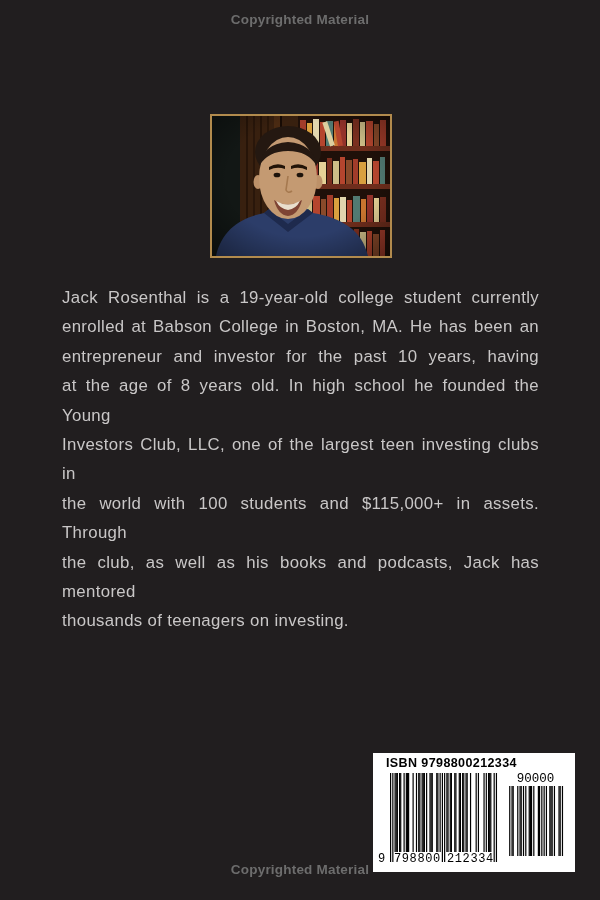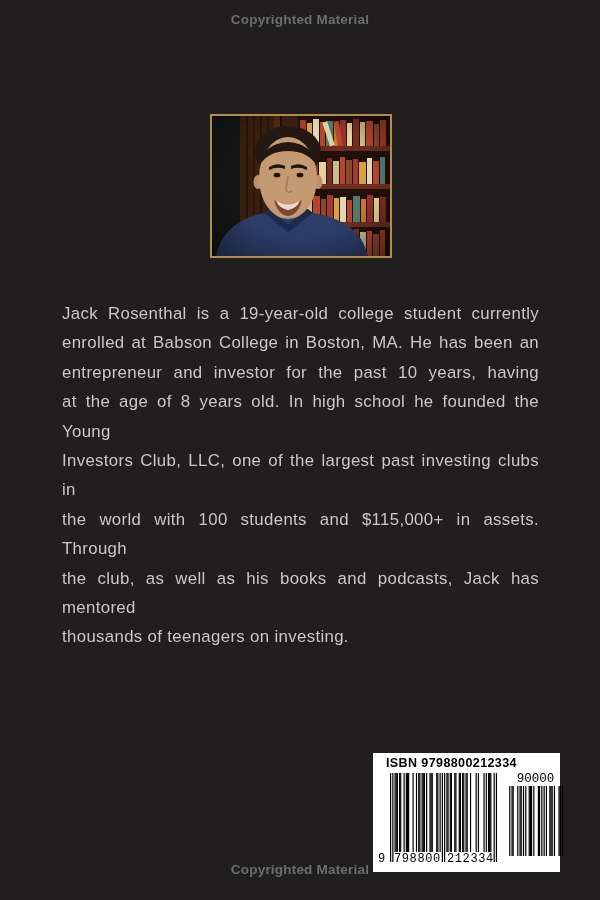--- a/index.html
+++ b/index.html
@@ -27,28 +27,28 @@
   
   .photo{
     position:absolute;left:210px;top:114px;width:182px;height:144px;
     border:2px solid var(--photo-border);box-sizing:border-box;background:#1a120c;
   }
   .photo svg{display:block;}
 
   
   .bio{
     position:absolute;left:62px;top:283px;width:477px;
-    color:var(--bio-text);font-size:16.8px;line-height:29.4px;letter-spacing:.35px;margin-top:16px;
+    color:var(--bio-text);font-size:16.8px;line-height:29.4px;letter-spacing:.35px;
   }
   .bio-line{text-align:justify;text-align-last:justify;white-space:normal;}
   .bio-line:last-child{text-align-last:left;}
 
   
   .barcode{
-    position:absolute;left:373px;top:753px;width:187px;height:119px;
+    position:absolute;left:373px;top:753px;width:202px;height:119px;
     background:var(--barcode-bg);color:var(--barcode-ink);
   }
   .barcode svg{position:absolute;left:0;top:0;}
   .isbn-label{
     position:absolute;left:13px;top:3px;font-size:12.5px;font-weight:600;
     letter-spacing:.4px;font-family:"Liberation Sans",sans-serif;
   }
   .bc-num{position:absolute;font-family:Liberation Mono, monospace;font-size:12px;}
   .addon-label{left:135px;top:19px;width:55px;text-align:center;font-size:12.5px;}
   .d-prefix{left:2px;top:99px;width:13px;text-align:center;}
@@ -167,21 +167,21 @@
       </g>
       <rect x="0" y="0" width="178" height="140" fill="url(#vig)"></rect>
     </svg>
   </div>
 
   <div class="bio">
       <div class="bio-line">Jack Rosenthal is a 19-year-old college student currently</div>
       <div class="bio-line">enrolled at Babson College in Boston, MA. He has been an</div>
       <div class="bio-line">entrepreneur and investor for the past 10 years, having</div>
       <div class="bio-line">at the age of 8 years old. In high school he founded the Young</div>
-      <div class="bio-line">Investors Club, LLC, one of the largest past investing clubs in</div>
+      <div class="bio-line">Investors Club, LLC, one of the largest teen investing clubs in</div>
       <div class="bio-line">the world with 100 students and $115,000+ in assets. Through</div>
       <div class="bio-line">the club, as well as his books and podcasts, Jack has mentored</div>
       <div class="bio-line">thousands of teenagers on investing.</div>
     </div>
 
   <div class="barcode">
     <svg id="bars-svg" width="204" height="119" viewBox="0 0 204 119" fill="#000">
         <rect x="17.00" y="20" width="1.19" height="89"></rect>
         <rect x="19.25" y="20" width="1.19" height="89"></rect>
         <rect x="21.50" y="20" width="1.19" height="79"></rect>

